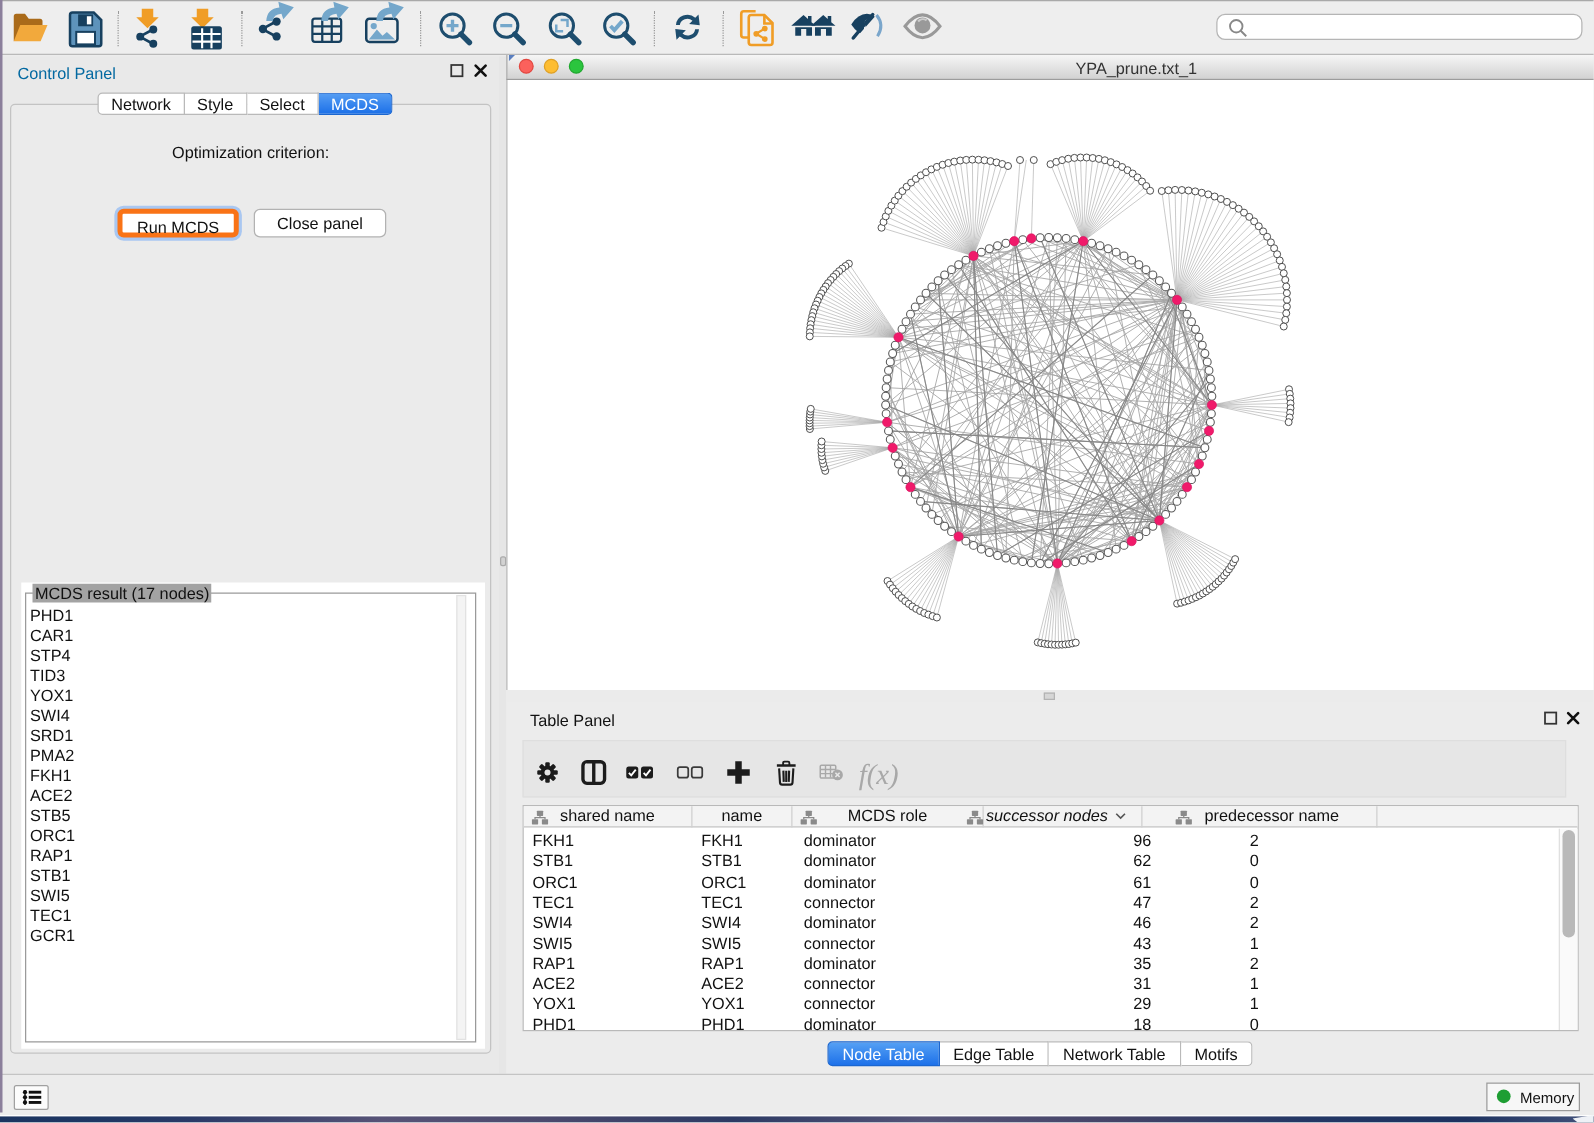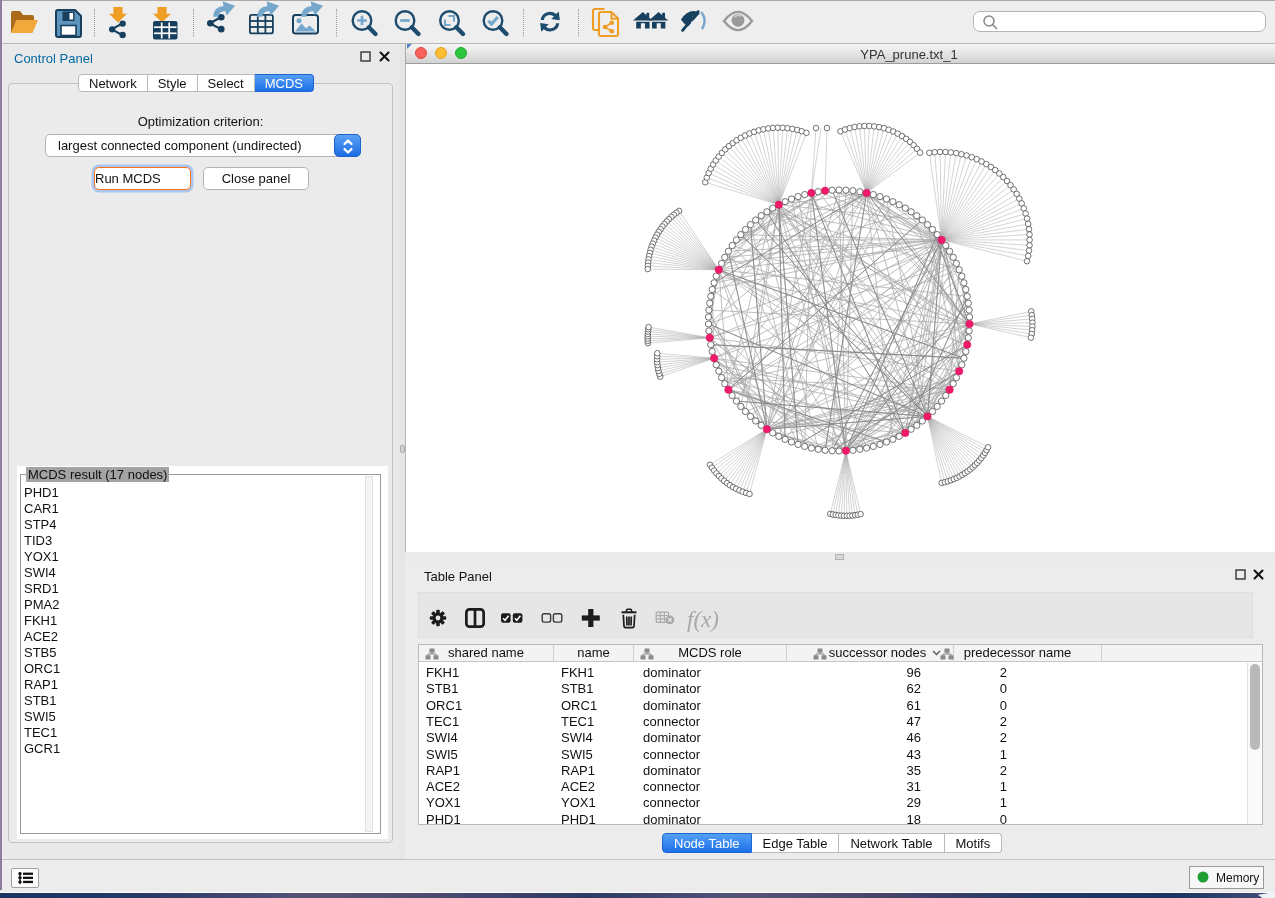--- a/index.html
+++ b/index.html
@@ -15,21 +15,21 @@
 #cpanel .title { position:absolute; left:12px; top:6px; font-size:13px; color:#0369a1; }
 #cp-pane { position:absolute; left:6px; top:38px; width:385px; height:760px; background:#ebebeb; border:1px solid #c3c3c3; border-radius:4px; }
 .tabs { position:absolute; left:76px; top:29px; height:18px; display:flex; z-index:3; }
 .tab { font-size:13px; color:#111; background:#fff; border:1px solid #b9b9b9; border-left:none; padding:0 10px; line-height:17px; text-align:center; }
 .tab.first { border-left:1px solid #b9b9b9; border-radius:4px 0 0 4px; }
 .tab.last { border-radius:0 4px 4px 0; }
 .tab.sel { background:linear-gradient(#559df3,#1c70e8); color:#fff; border-color:#1a66d0; }
 #optlabel { position:absolute; left:0; top:69px; width:397px; text-align:center; font-size:13px; color:#111; }
 #combo { position:absolute; left:43px; top:89px; width:316px; height:23px; background:#fff; border:1px solid #b2b2b2; border-radius:5px; font-size:13px; color:#111; line-height:21px; padding-left:12px; }
 #combo .step { position:absolute; right:-1px; top:-1px; width:27px; height:23px; border-radius:5px; background:linear-gradient(#5ba1f5,#1d6ce2); border:1px solid #1a63cc; }
-#btn-run { position:absolute; left:92px; top:122px; width:97px; height:23px; background:#fff; border:1px solid #f97316; border-radius:5px; font-size:13px; color:#111; text-align:left; line-height:21px; box-shadow:0 0 0 2.5px rgba(125,175,245,.6); }
+#btn-run { position:absolute; left:92px; top:122px; width:97px; height:23px; background:#fff; border:4px solid #f97316; border-radius:5px; font-size:13px; color:#111; text-align:center; line-height:21px; box-shadow:0 0 0 2.5px rgba(125,175,245,.6); }
 #btn-close { position:absolute; left:201px; top:122px; width:106px; height:23px; background:#fff; border:1px solid #b2b2b2; border-radius:5px; font-size:13px; color:#111; text-align:center; line-height:21px; }
 #result-white { position:absolute; left:15px; top:421px; width:371px; height:373px; background:#fff; }
 #result-border { position:absolute; left:18px; top:429px; width:361px; height:360px; border:1px solid #9a9a9a; }
 #result-label { position:absolute; left:24px; top:422px; font-size:13px; color:#111; background:#a3a3a3; padding:0 2px; }
 #result-list { position:absolute; left:22px; top:440px; font-size:13px; color:#111; line-height:16px; }
 #result-sb { position:absolute; left:363px; top:431px; width:8px; height:356px; background:#f4f4f4; border:1px solid #e2e2e2; }
 
 #vsplit { left:399px; top:45px; width:6px; height:814px; background:#e6e6e6; }
 #vsplit .knob { position:absolute; left:1px; top:400px; width:5px; height:8px; background:#d2d2d2; border:1px solid #aaa; border-radius:2px; }
 
@@ -210,26 +210,20 @@
       <path d="M378.5,3.5 L386.5,11.5 M386.5,3.5 L378.5,11.5" stroke="#111" stroke-width="2.1" stroke-linecap="round"></path>
     </svg>
   <div id="cp-pane"></div>
   <div class="tabs">
     <div class="tab first">Network</div>
       <div class="tab">Style</div>
       <div class="tab">Select</div>
       <div class="tab sel last">MCDS</div>
   </div>
   <div id="optlabel">Optimization criterion:</div>
-  <div id="combo">largest connected component (undirected)<div class="step">
-        <svg width="25" height="23" style="position:absolute;left:0;top:0">
-          <path d="M9.5,9 L13,5.5 L16.5,9" stroke="#fff" stroke-width="2.2" fill="none" stroke-linecap="round" stroke-linejoin="round"></path>
-          <path d="M9.5,14 L13,17.5 L16.5,14" stroke="#fff" stroke-width="2.2" fill="none" stroke-linecap="round" stroke-linejoin="round"></path>
-        </svg>
-      </div></div>
   <div id="btn-run">Run MCDS</div>
   <div id="btn-close">Close panel</div>
   <div id="result-white"></div>
   <div id="result-border"></div>
   <div id="result-sb"></div>
   <div id="result-label">MCDS result (17 nodes)</div>
   <div id="result-list">PHD1<br>CAR1<br>STP4<br>TID3<br>YOX1<br>SWI4<br>SRD1<br>PMA2<br>FKH1<br>ACE2<br>STB5<br>ORC1<br>RAP1<br>STB1<br>SWI5<br>TEC1<br>GCR1</div>
 </div>
 
 <div class="abs" id="vsplit">
@@ -1063,21 +1057,21 @@
             </svg></span><span>shared name</span></div>
         <div class="hcell" style="left:135px;width:80px;"><span>name</span></div>
         <div class="hcell" style="left:215px;width:153px;"><span style="position:absolute;left:6px;top:2.5px"><svg width="14" height="12">
               <g fill="#8a8a8a">
                 <rect x="4.5" y="0.5" width="5" height="4.2" rx="0.5"></rect>
                 <rect x="0.5" y="7.3" width="5" height="4.2" rx="0.5"></rect>
                 <rect x="8.5" y="7.3" width="5" height="4.2" rx="0.5"></rect>
               </g>
               <path d="M7,4.7 L7,6 M3,7.3 L3,6 L11,6 L11,7.3" stroke="#8a8a8a" fill="none"></path>
             </svg></span><span>MCDS role</span></div>
-        <div class="hcell" style="left:388px;width:147px;padding-left:10px;"><span style="position:absolute;left:6px;top:2.5px"><svg width="14" height="12">
+        <div class="hcell" style="left:348px;width:147px;padding-left:10px;font-style:italic;"><span style="position:absolute;left:6px;top:2.5px"><svg width="14" height="12">
               <g fill="#8a8a8a">
                 <rect x="4.5" y="0.5" width="5" height="4.2" rx="0.5"></rect>
                 <rect x="0.5" y="7.3" width="5" height="4.2" rx="0.5"></rect>
                 <rect x="8.5" y="7.3" width="5" height="4.2" rx="0.5"></rect>
               </g>
               <path d="M7,4.7 L7,6 M3,7.3 L3,6 L11,6 L11,7.3" stroke="#8a8a8a" fill="none"></path>
             </svg></span><span>successor nodes</span><svg width="9" height="6" style="vertical-align:1px;margin-left:6px">
             <path d="M1,1 L4.5,4.5 L8,1" stroke="#555" stroke-width="1.3" fill="none"></path>
           </svg></div>
         <div class="hcell" style="left:515px;width:168px;"><span style="position:absolute;left:6px;top:2.5px"><svg width="14" height="12">

